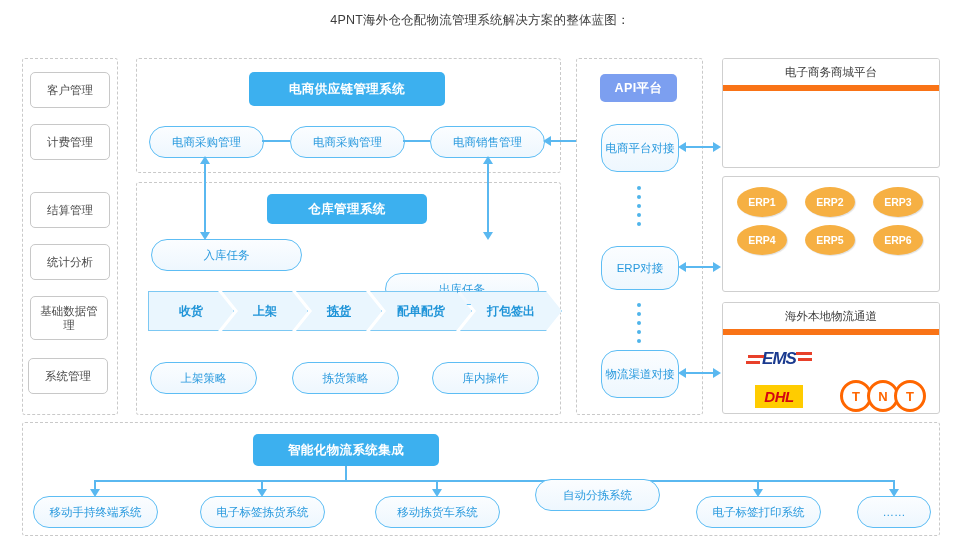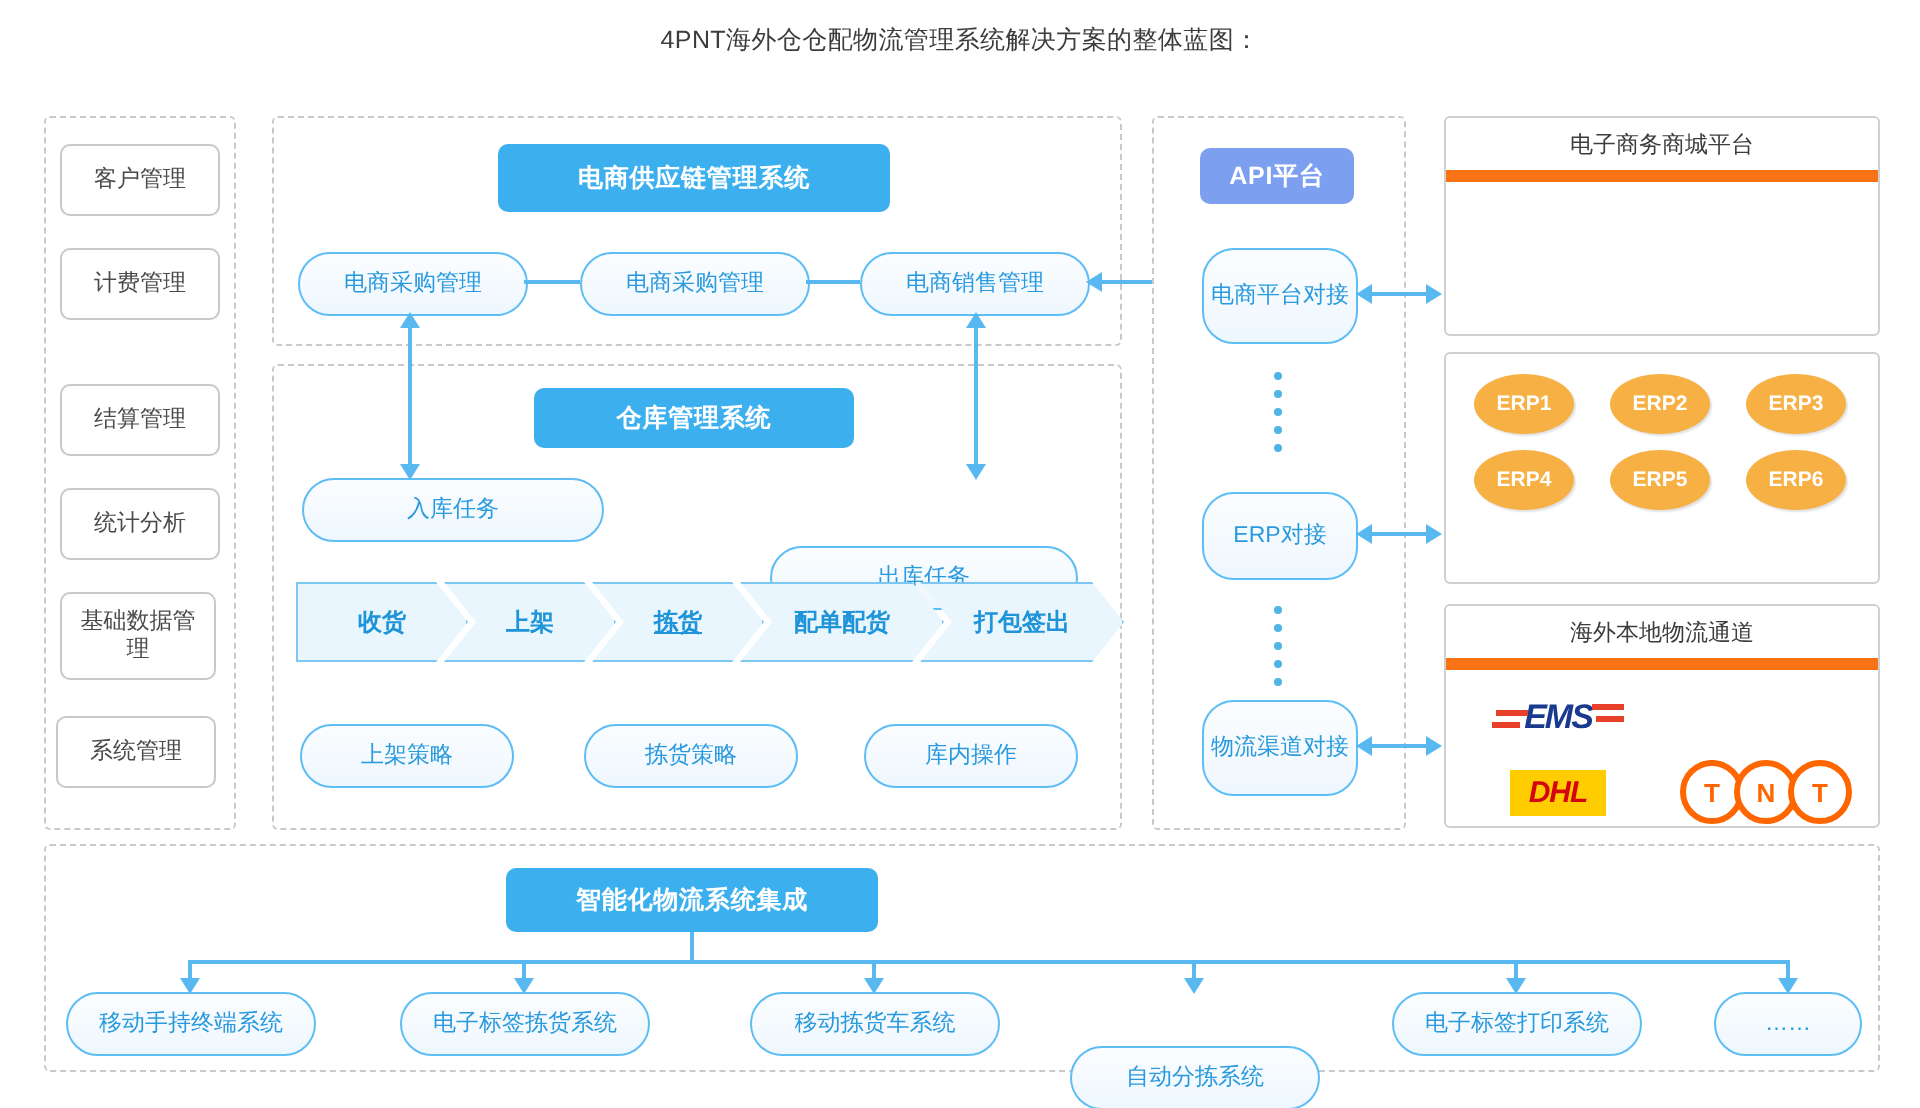--- a/index.html
+++ b/index.html
@@ -300,21 +300,21 @@
 
 <div class="bbox" style="left:33px;top:496px;width:123px;height:30px;">
   <span>移动手持终端系统</span>
 </div>
 <div class="bbox" style="left:200px;top:496px;width:123px;height:30px;">
   <span>电子标签拣货系统</span>
 </div>
 <div class="bbox" style="left:375px;top:496px;width:123px;height:30px;">
   <span>移动拣货车系统</span>
 </div>
-<div class="bbox" style="left:535px;top:523px;width:123px;height:30px;">
+<div class="bbox" style="left:535px;top:479px;width:123px;height:30px;">
   <span>自动分拣系统</span>
 </div>
 <div class="bbox" style="left:696px;top:496px;width:123px;height:30px;">
   <span>电子标签打印系统</span>
 </div>
 <div class="bbox" style="left:857px;top:496px;width:72px;height:30px;">
   <span>……</span>
 </div>
 
 </body></html>

